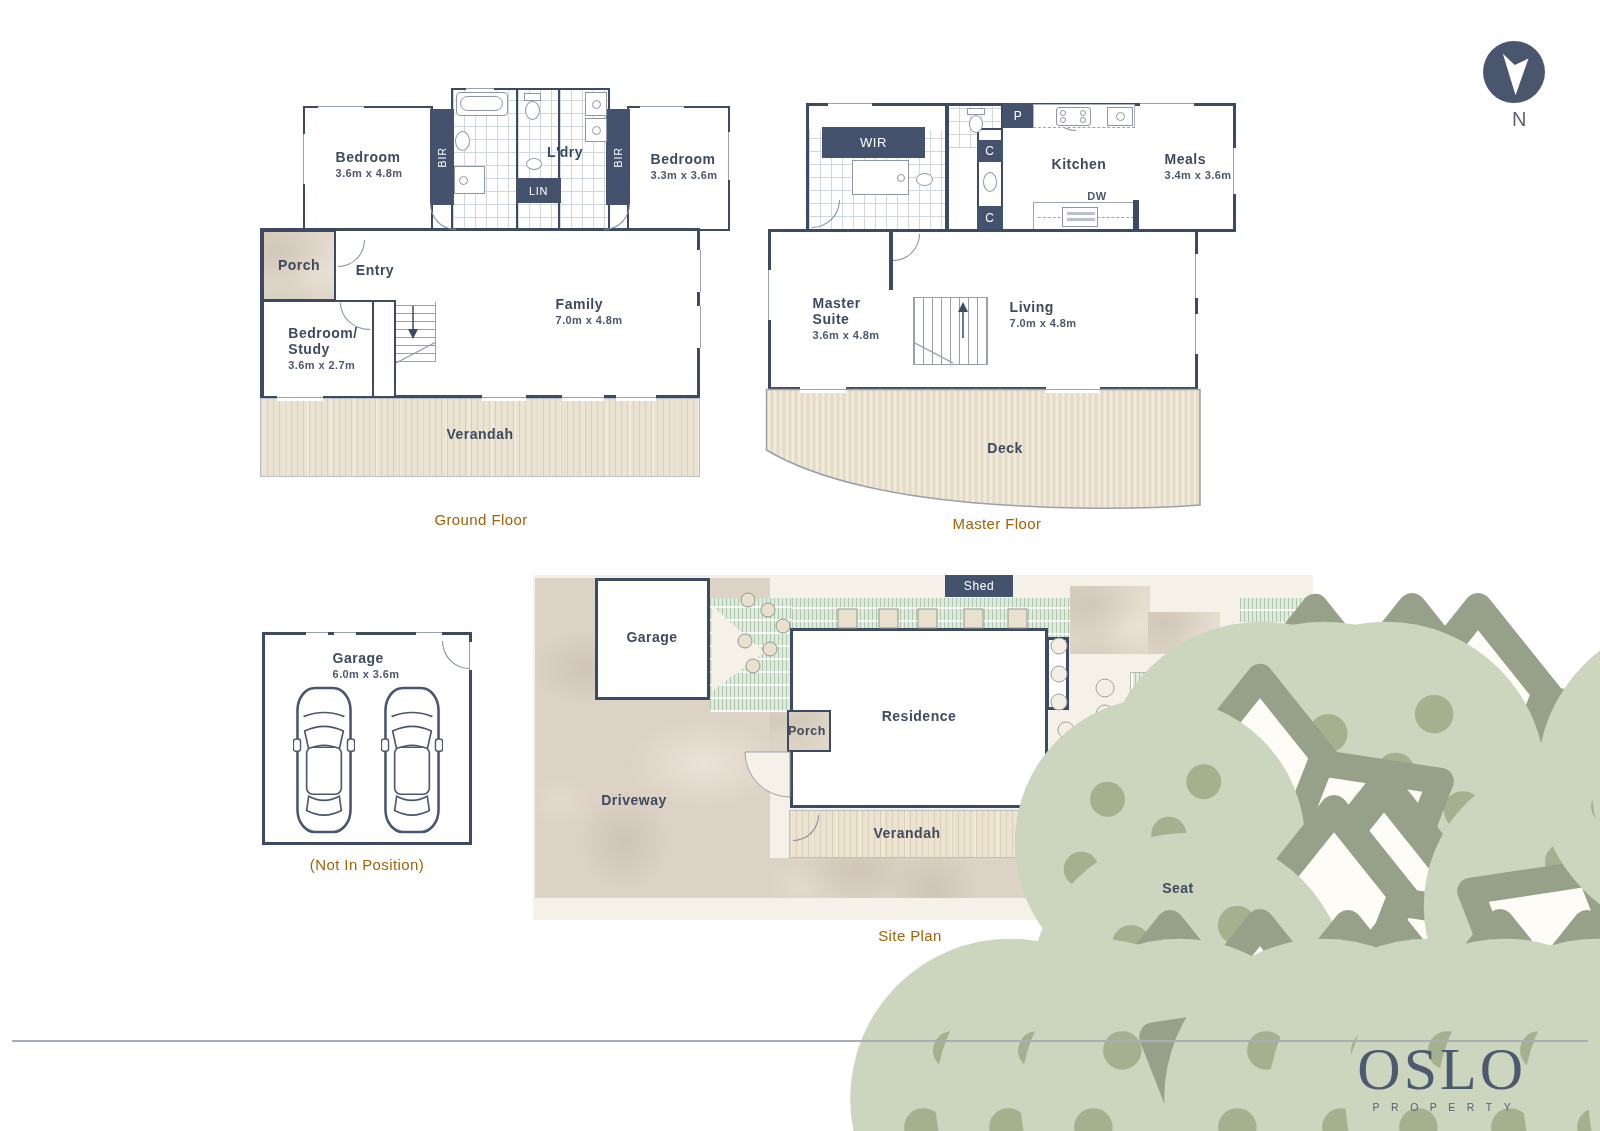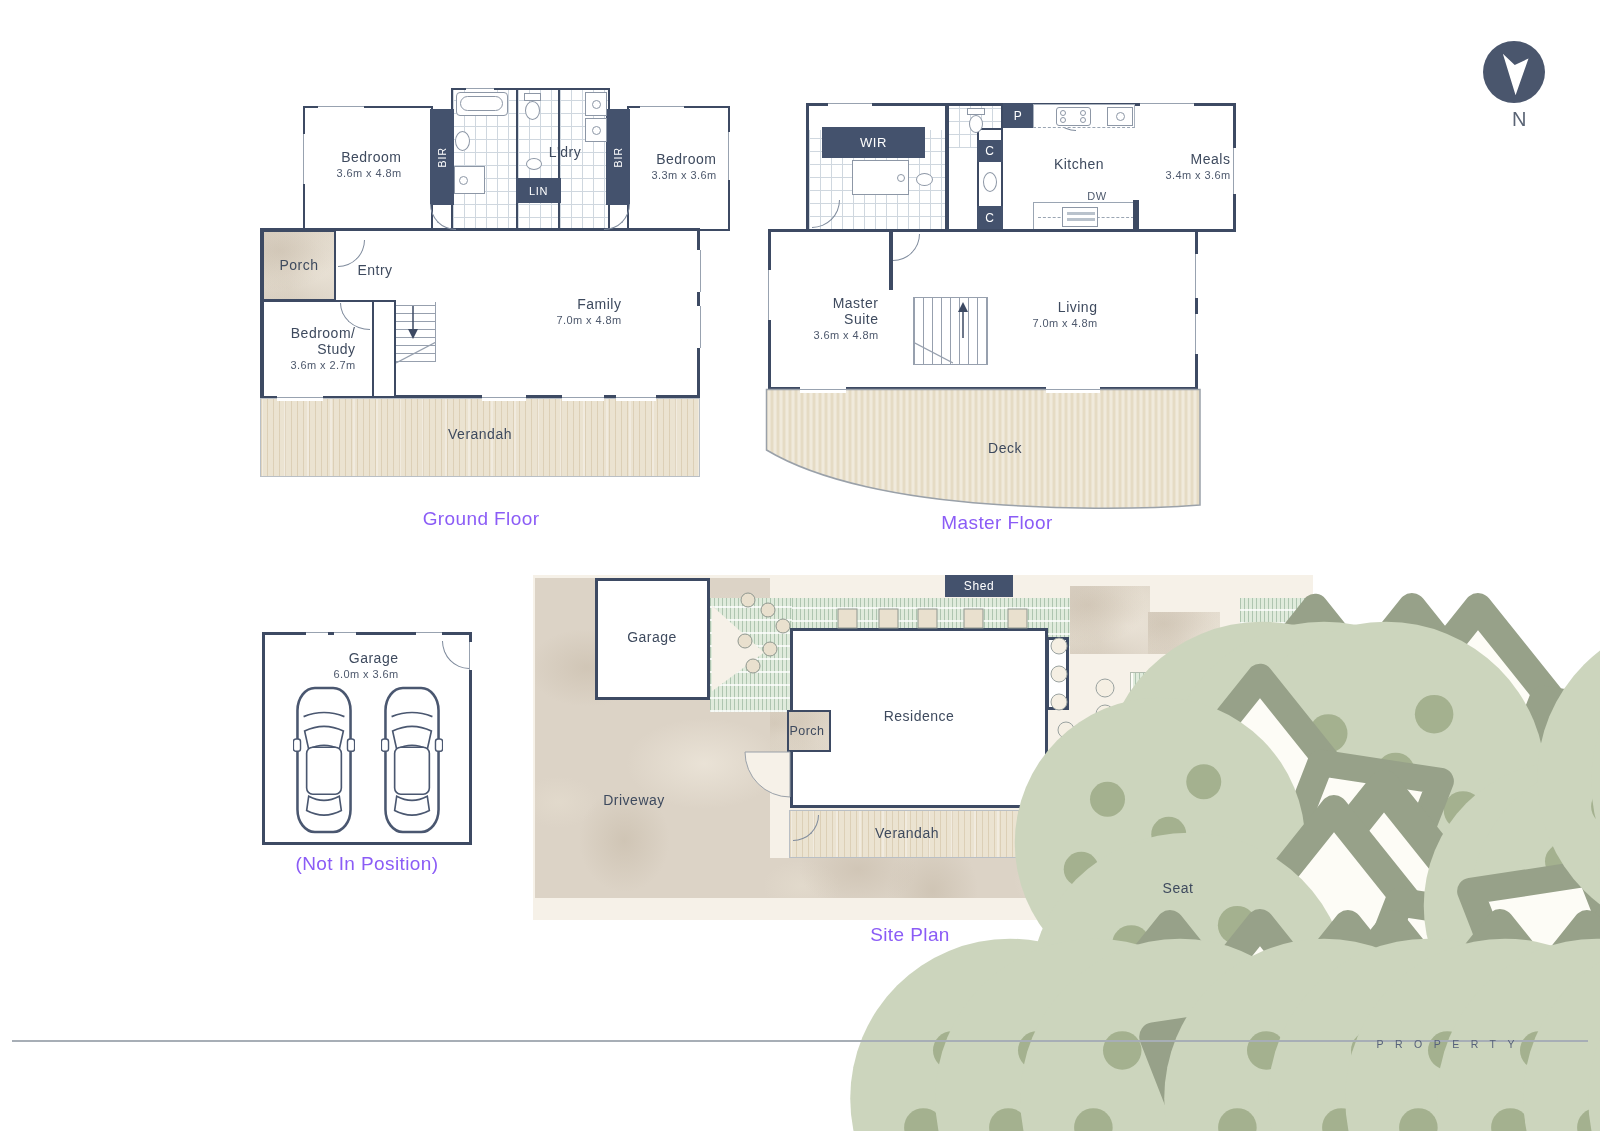--- a/index.html
+++ b/index.html
@@ -30,24 +30,24 @@
                      repeating-linear-gradient(90deg,rgba(125,160,132,.50) 0 1px,transparent 1px 4px);}
   .cream{position:absolute;background:#f6f1e8;}
   
   .win-h{position:absolute;height:7px;background:linear-gradient(#fff 0 42%,#98a2b0 42% 58%,#fff 58% 100%);}
   .win-v{position:absolute;width:7px;background:linear-gradient(90deg,#fff 0 42%,#98a2b0 42% 58%,#fff 58% 100%);}
   
   .arc{position:absolute;box-sizing:border-box;background:transparent;}
   .arc-br{border-right:1.3px solid #7e8a9c;border-bottom:1.3px solid #7e8a9c;border-radius:0 0 100% 0;}
   .arc-bl{border-left:1.3px solid #7e8a9c;border-bottom:1.3px solid #7e8a9c;border-radius:0 0 0 100%;}
   
-  .lbl{position:absolute;transform:translate(-50%,-50%);text-align:right;white-space:nowrap;
-       font-size:14px;letter-spacing:.5px;color:#3e4a5e;}
+  .lbl{position:absolute;transform:translate(-50%,-50%);text-align:left;white-space:nowrap;
+       font-size:14px;letter-spacing:.5px;color:#3e4a5e;font-weight:bold;}
   .dim{font-size:11px;color:#4d586c;letter-spacing:.4px;margin-top:2px;}
-  .cap{position:absolute;transform:translate(-50%,-50%);font-size:19px;color:#8b5cf6;letter-spacing:.4px;white-space:nowrap;}
+  .cap{position:absolute;transform:translate(-50%,-50%);font-size:15px;color:#a16207;letter-spacing:.4px;white-space:nowrap;}
   .vtext{writing-mode:vertical-rl;transform:rotate(180deg);font-size:10.5px;letter-spacing:1px;}
   .fix{position:absolute;box-sizing:border-box;border:1.2px solid #8d97a6;background:#fff;}
   .oval{border-radius:50%;}
   .stairsGF{position:absolute;background:repeating-linear-gradient(0deg,#97a0ae 0 1px,#fff 1px 8px);border-right:1px solid #97a0ae;}
   .stairsFF{position:absolute;background:repeating-linear-gradient(90deg,#97a0ae 0 1px,#fff 1px 9px);border:1px solid #97a0ae;}
   .steps{position:absolute;box-sizing:border-box;border:1px solid #b3bdb0;background-color:#e0ebdc;
     background-image:repeating-linear-gradient(90deg,#fdfcf8 0 2.5px,transparent 2.5px 18px),
                      repeating-linear-gradient(90deg,rgba(125,160,132,.5) 0 1px,transparent 1px 4px);}
   .whitepath{position:absolute;background:#fbf7ee;border-radius:8px;}
   
@@ -276,21 +276,21 @@
   <div class="lbl" style="left:1198px;top:166px">
     <div>Meals</div>
       <div class="dim">3.4m x 3.6m</div>
     </div>
   <div class="lbl" style="left:1097px;top:196px;font-size:11px;color:#4d586c">DW</div>
   <div class="lbl" style="left:846px;top:318px">
     <div>Master</div>
       <div>Suite</div>
     <div class="dim">3.6m x 4.8m</div>
     </div>
-  <div class="lbl" style="left:1065px;top:314px">
+  <div class="lbl" style="left:1043px;top:314px">
     <div>Living</div>
       <div class="dim">7.0m x 4.8m</div>
     </div>
   <div class="lbl" style="left:1005px;top:448px">Deck</div>
   <div class="cap" style="left:997px;top:523px">Master Floor</div>
 
   <div class="room b3" style="left:262px;top:632px;width:210px;height:213px"></div>
   <div class="win-h" style="left:306px;top:629px;width:22px"></div>
   <div class="win-h" style="left:334px;top:629px;width:22px"></div>
   <div class="win-h" style="left:416px;top:629px;width:26px"></div>
@@ -434,16 +434,17 @@
     <div class="lbl" style="left:386px;top:141px">Residence</div>
     <div class="lbl" style="left:274px;top:156px;font-size:12.5px">Porch</div>
     <div class="lbl" style="left:101px;top:225px">Driveway</div>
     <div class="lbl" style="left:374px;top:258px">Verandah</div>
     <div class="lbl" style="left:645px;top:313px">Seat</div>
   </div>
   <div class="cap" style="left:910px;top:935px">Site Plan</div>
 
   <div class="rule"></div>
   <div class="brand">
+    <div class="brand-name">OSLO</div>
     <div class="brand-tag">PROPERTY</div>
   </div>
 
 </div>
 
 </body></html>

